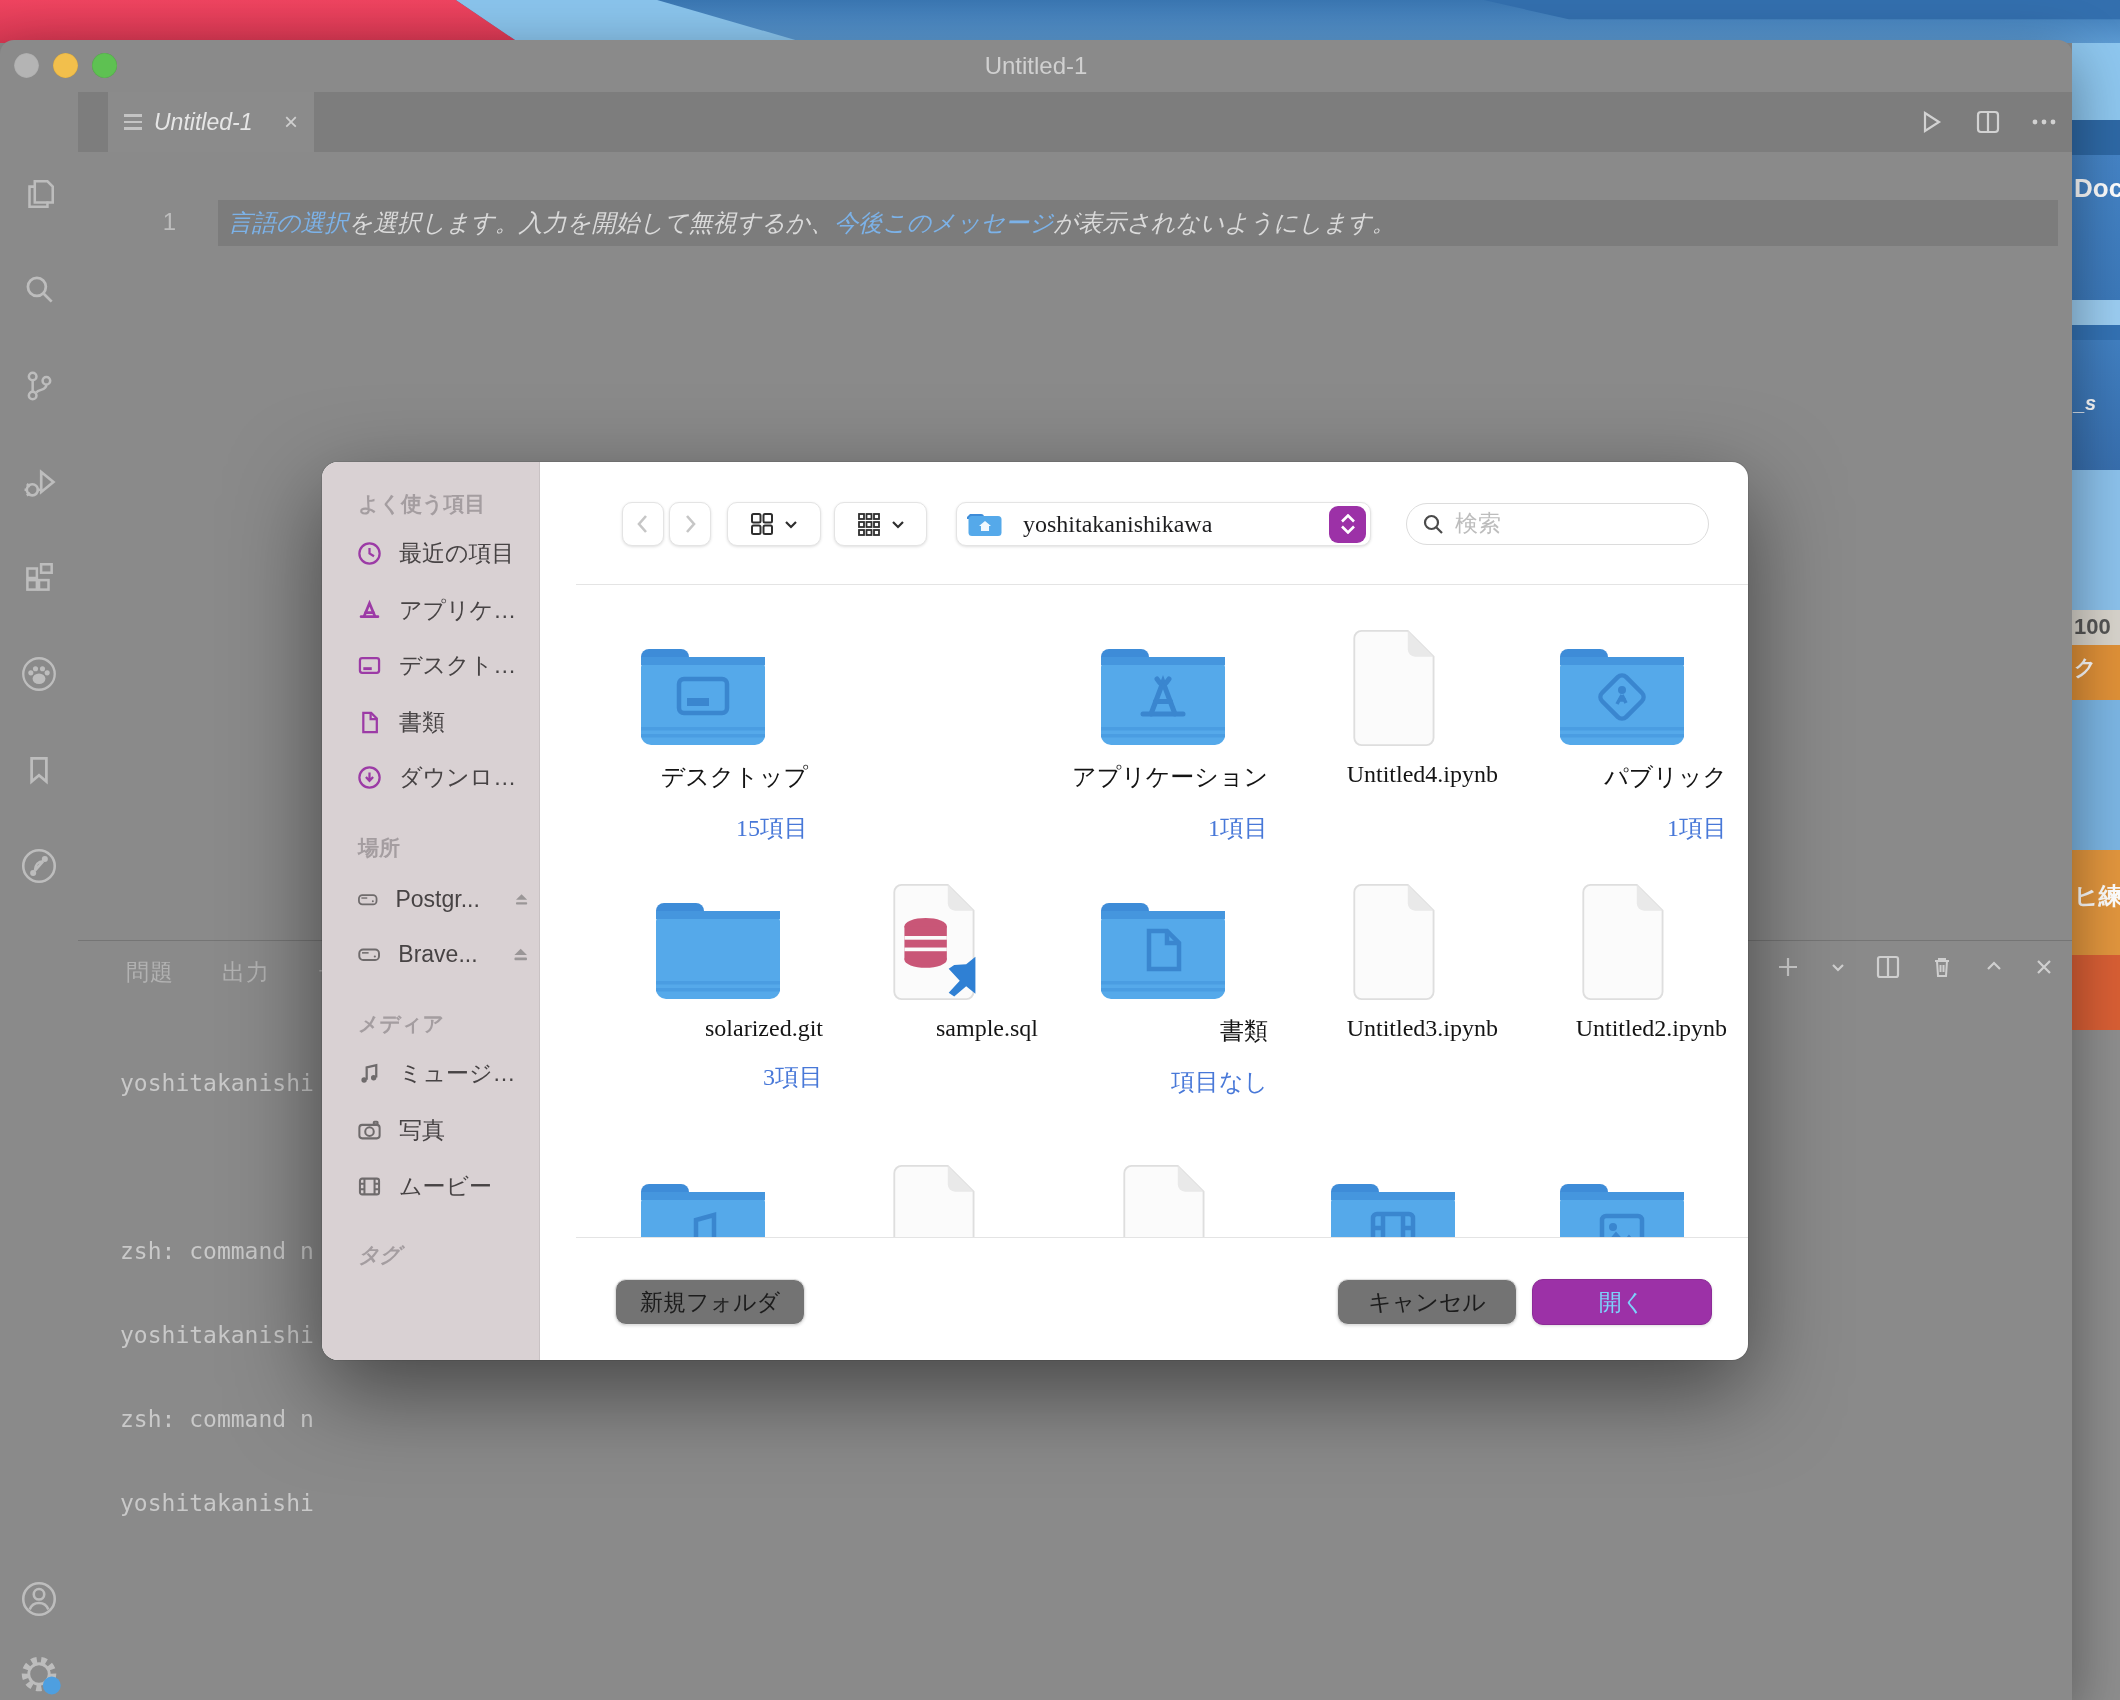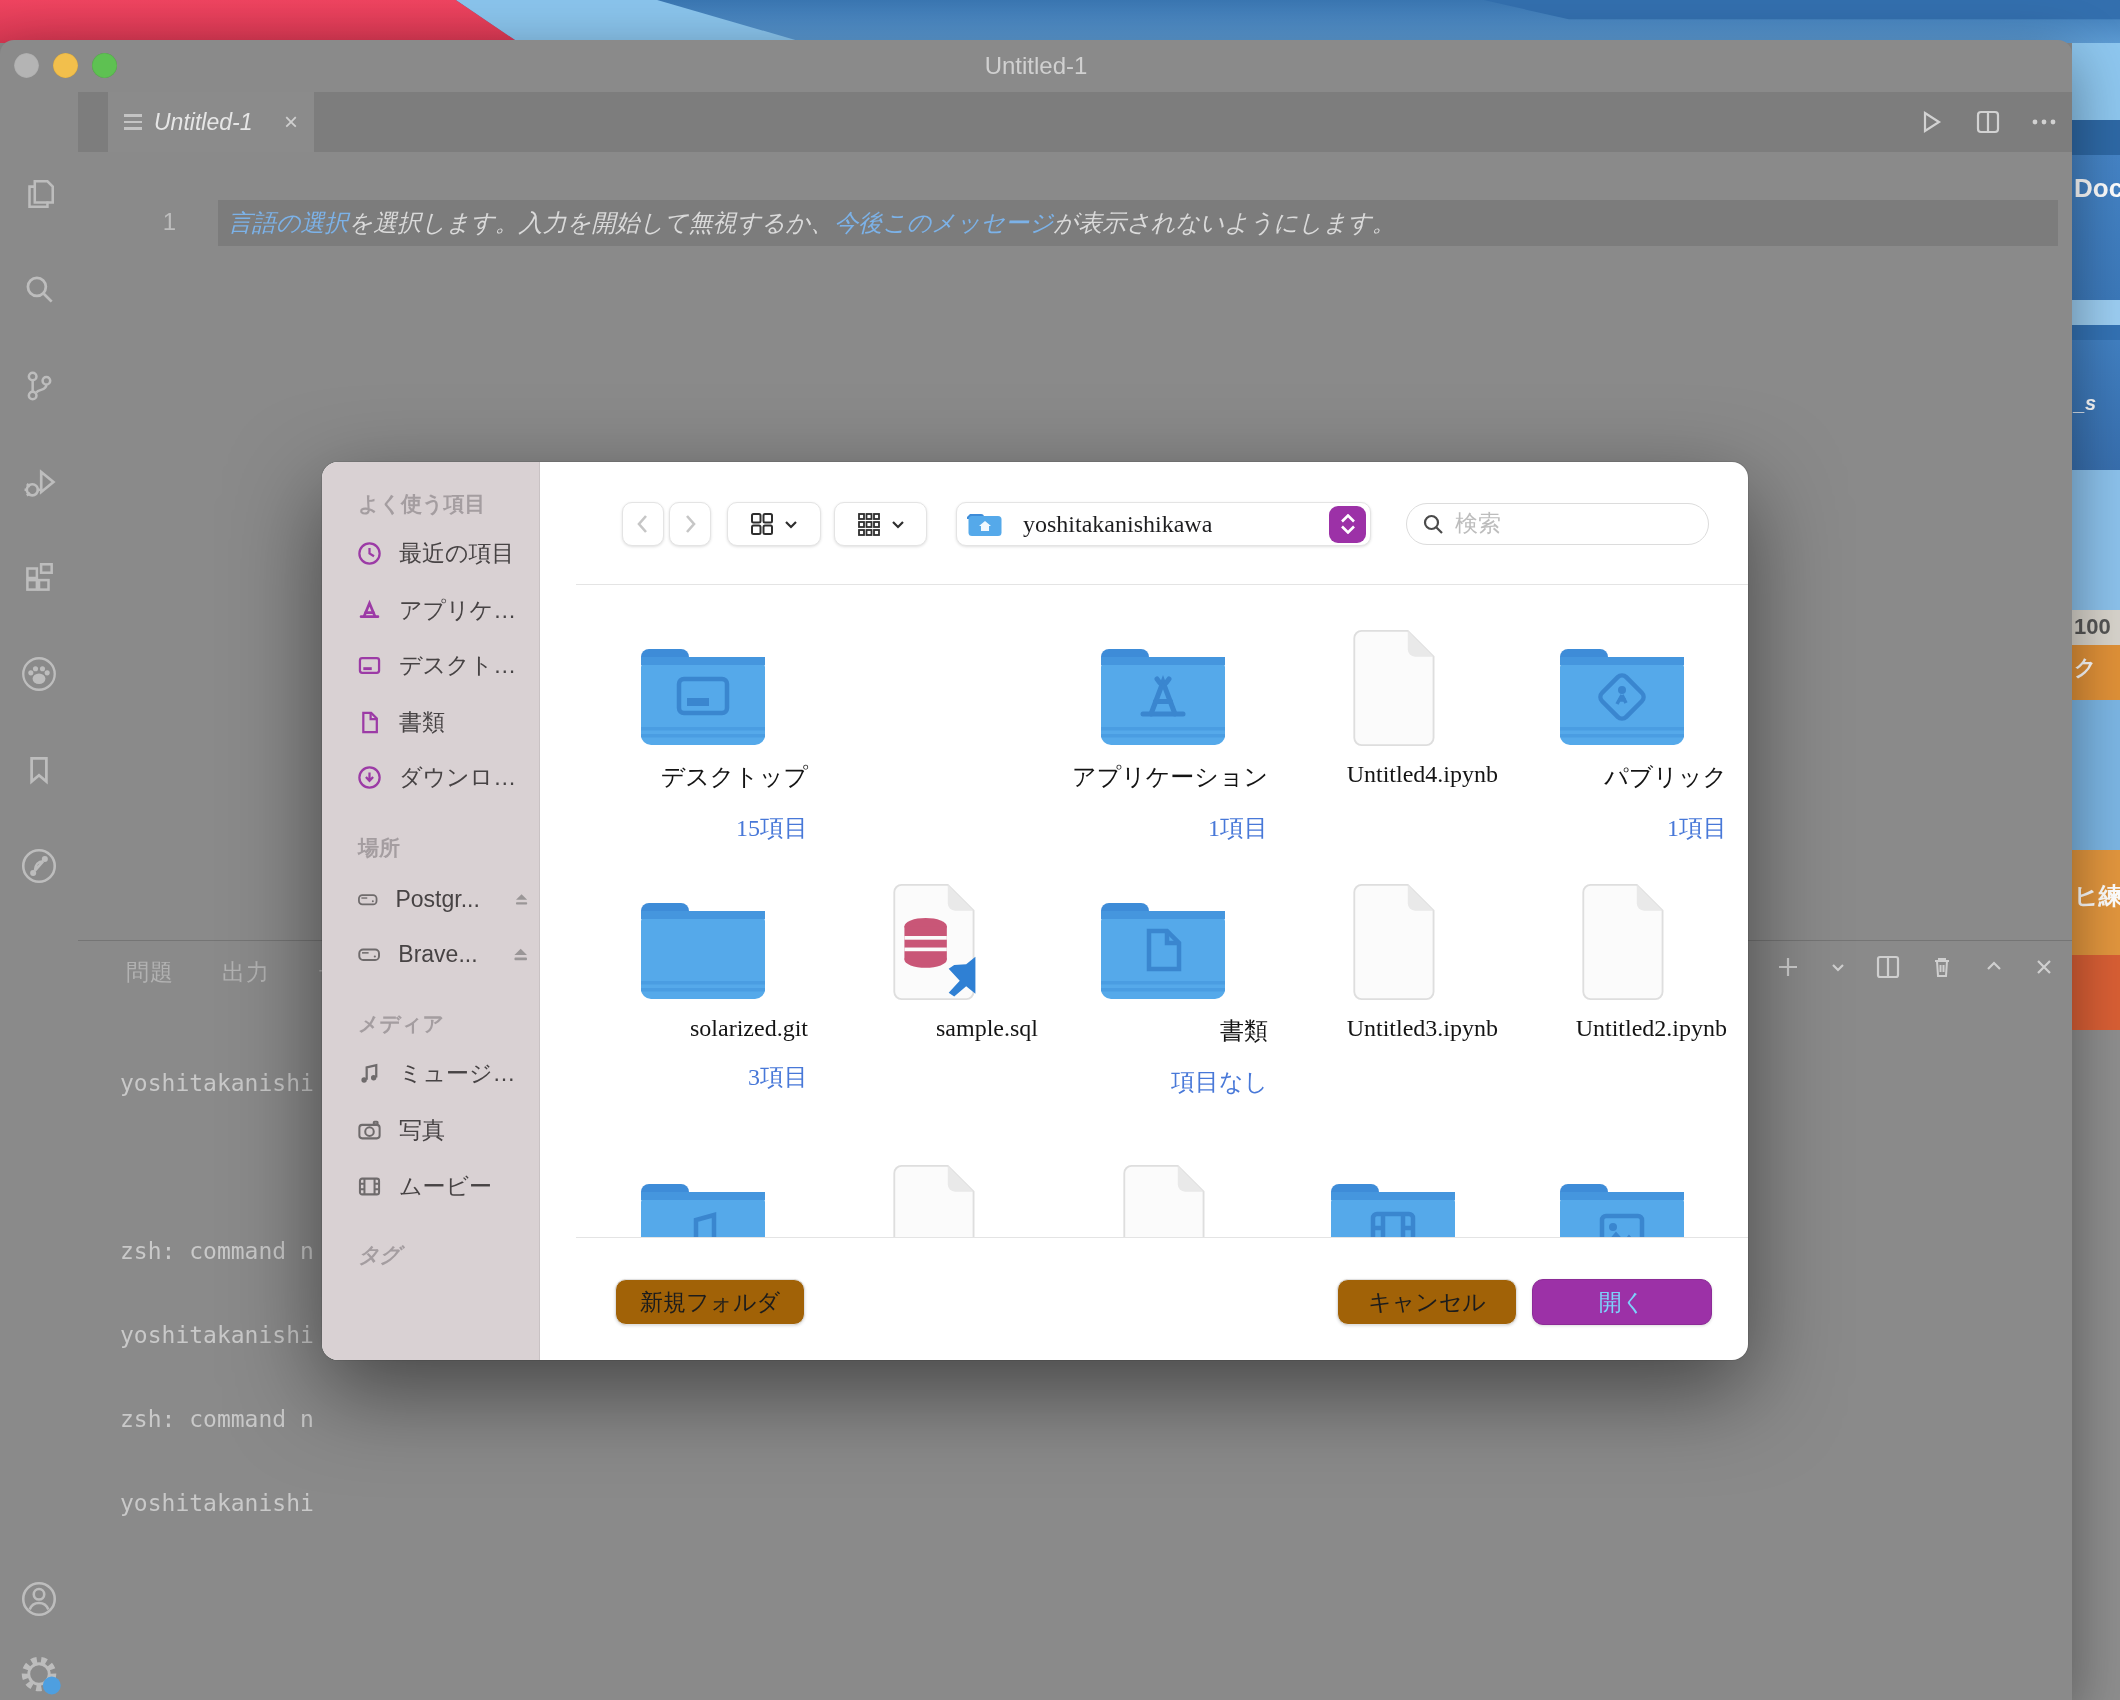--- a/index.html
+++ b/index.html
@@ -99,21 +99,21 @@
   .dg-grid { position:absolute; left:0; top:123px; right:0; height:652px; overflow:hidden; }
   .cell { position:absolute; width:210px; text-align:right; }
   .icon-box { height:120px; display:flex; align-items:flex-end; justify-content:center; }
   .fname { margin-top:14px; font-size:24px; color:#141414; white-space:nowrap; }
   .fcount { margin-top:19px; font-size:24px; color:#4878d8; }
 
   .dg-footer { position:absolute; left:0; bottom:0; right:0; height:123px;
     border-top:1px solid #e4e4e4; }
   .ft-btn { position:absolute; top:41px; height:46px; border-radius:11px; font-size:23px;
     display:flex; align-items:center; justify-content:center;
-    background:#a16207; border:1px solid #e0e0e0; box-shadow:0 1px 3px rgba(0,0,0,.14); color:#1c1c1c; }
+    background:#737373; border:1px solid #e0e0e0; box-shadow:0 1px 3px rgba(0,0,0,.14); color:#1c1c1c; }
   .ft-btn.primary { background:#9c31a7; border-color:#8c2b97; color:#7dd3fc; }
 
   svg { display:block; }
 </style>
 </head>
 <body>
 
 <div class="wallpaper">
   <div class="darkwedge"></div>
   <div class="lightwedge"></div>
@@ -547,21 +547,21 @@
                 <rect x="47" y="37" width="34" height="34" rx="6" transform="rotate(45 64 54)"></rect>
                 <circle cx="64" cy="47" r="4" fill="#3a86cf" stroke="none"></circle>
                 <path d="M64 52 l-5 9 M64 52 l4 8 M60 57 h8" stroke-width="3.5"></path>
               </g>
             </svg>
         </div>
         <div class="fname">パブリック</div>
         <div class="fcount">1項目</div>
       </div>
 
-      <div class="cell" style="left:22px;top:296px">
+      <div class="cell" style="left:37px;top:296px">
         <div class="icon-box">
           <svg width="128" height="104" viewBox="0 0 128 104">
               <path d="M10 6 h32 a8 8 0 0 1 8 8 v6 h-48 v-6 a8 8 0 0 1 8 -8 z" fill="#3e8cd8"></path>
               <rect x="2" y="14" width="124" height="88" rx="10" fill="#55a9ea"></rect>
               <rect x="2" y="14" width="124" height="8" fill="#4596de"></rect>
               <rect x="2" y="84" width="124" height="3.5" fill="#4a9de2"></rect>
               <rect x="2" y="91" width="124" height="3.5" fill="#4a9de2"></rect>
             </svg>
         </div>
         <div class="fname">solarized.git</div>

